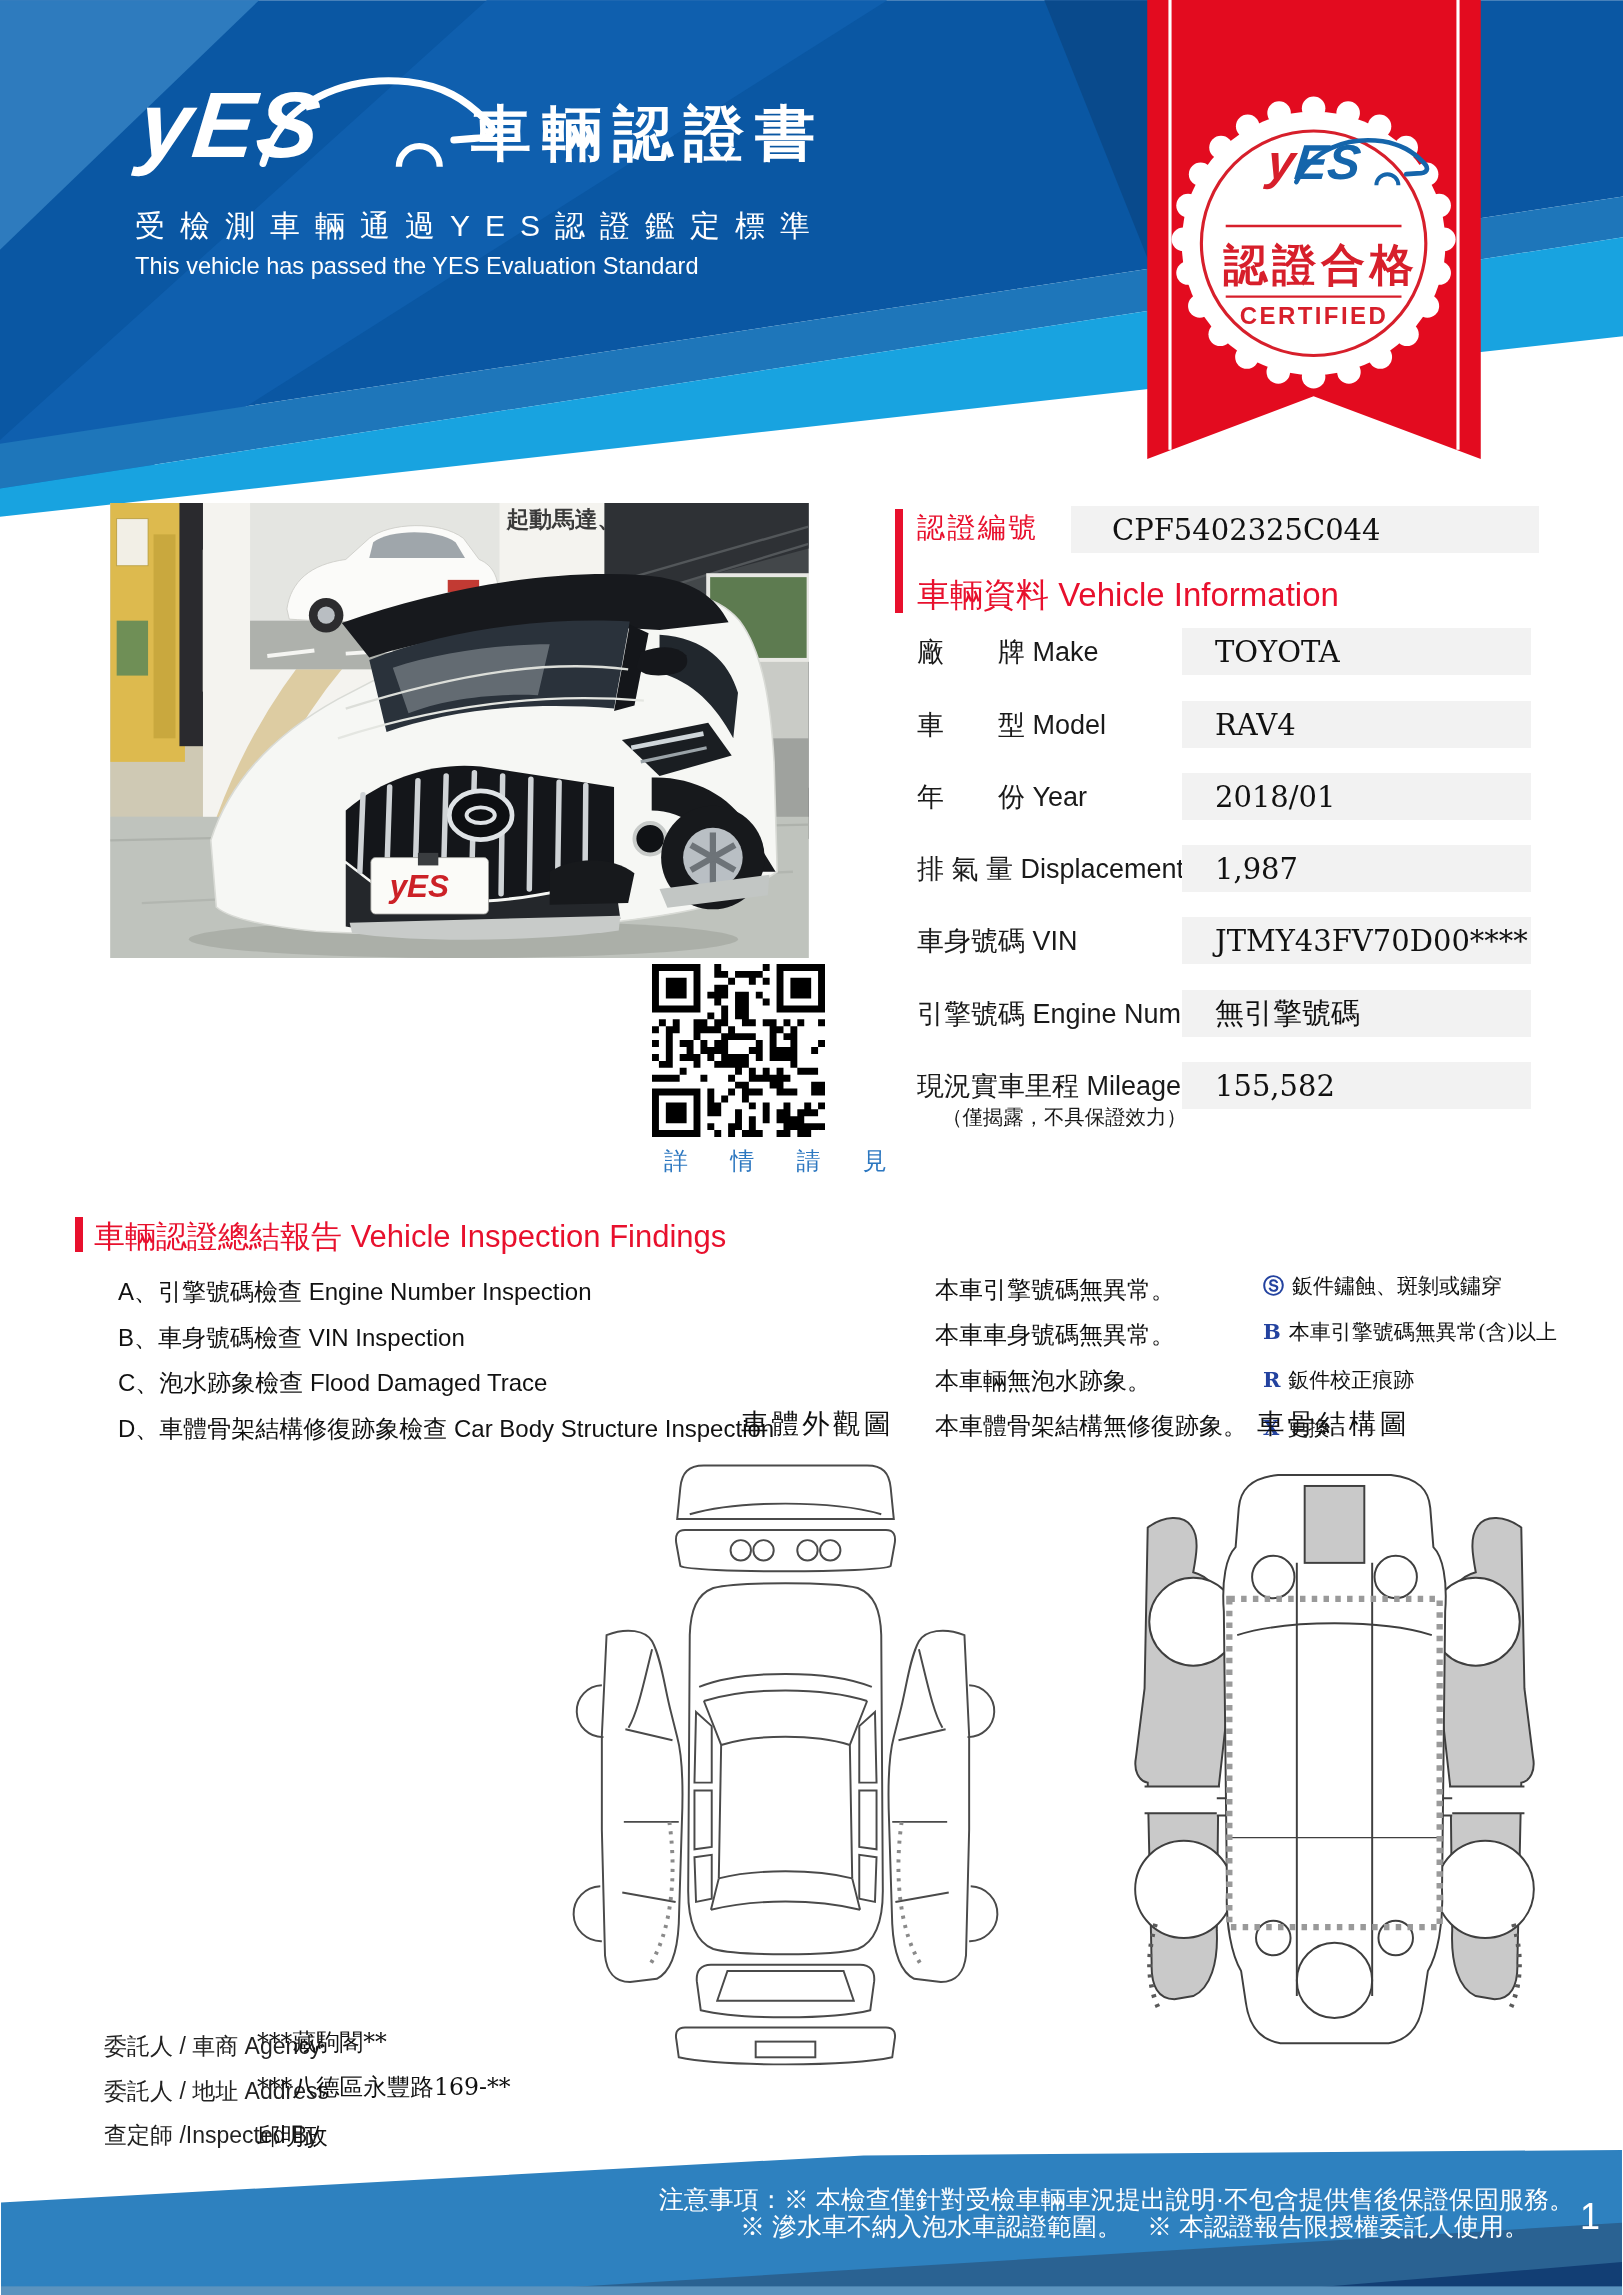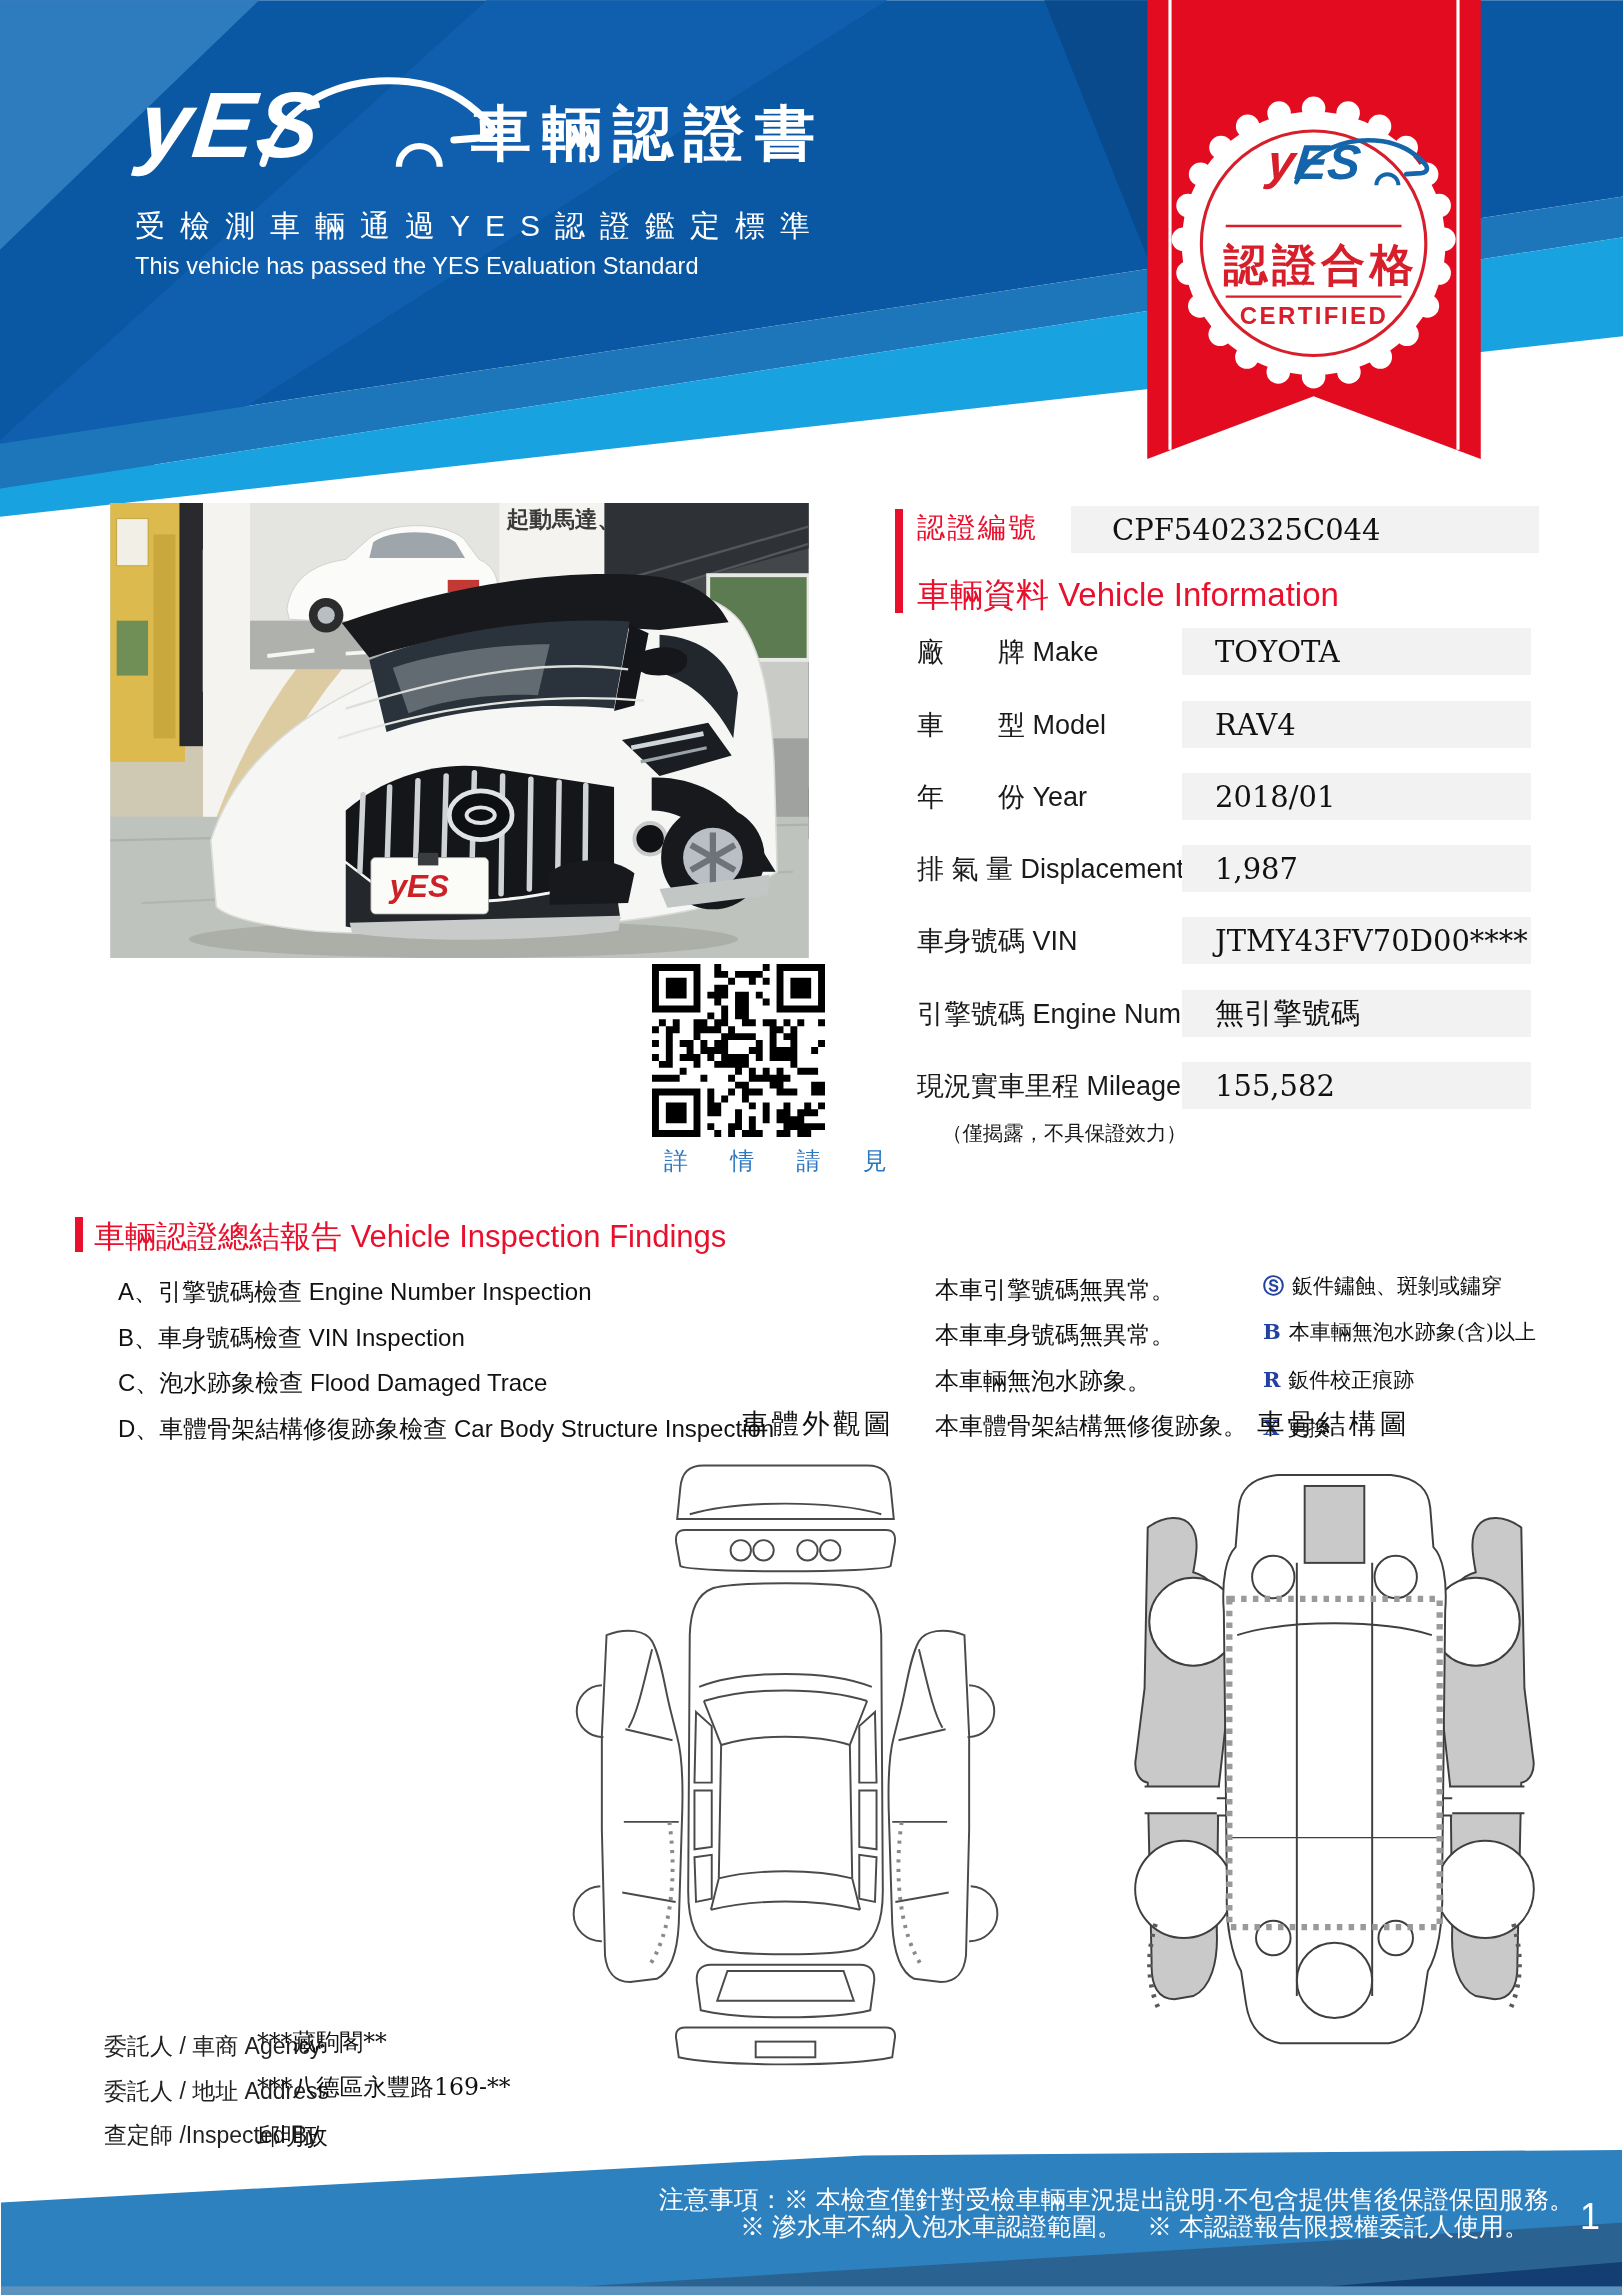--- a/index.html
+++ b/index.html
@@ -19,21 +19,21 @@
   .badge-zh{position:absolute;left:0;top:236px;width:100%;text-align:center;color:#d71f2b;
             font-weight:bold;font-size:44px;letter-spacing:4.7px;margin-left:7px;}
   .badge-en{position:absolute;left:0;top:302px;width:100%;text-align:center;color:#d71f2b;
             font-weight:bold;font-size:24px;letter-spacing:2.4px;}
   
   .red-bar{position:absolute;background:#e8102d;}
   .sec-title{position:absolute;color:#e8102d;font-weight:normal;white-space:nowrap;}
   .val-box{position:absolute;background:#f2f2f2;display:flex;align-items:center;
            font-family:"DejaVu Serif","Liberation Serif",serif;font-size:29px;color:#111;}
   .row-label{position:absolute;font-size:27px;color:#1a1a1a;white-space:nowrap;display:flex;align-items:center;height:47px;}
-  .row-note{position:absolute;font-size:20.4px;color:#1a1a1a;white-space:nowrap;margin-top:16px;}
+  .row-note{position:absolute;font-size:20.4px;color:#1a1a1a;white-space:nowrap;}
   
   .find-item{position:absolute;font-size:24px;color:#111;white-space:nowrap;}
   .find-res{position:absolute;font-size:24px;color:#111;white-space:nowrap;
             font-family:"DejaVu Serif","Liberation Serif",serif;}
   .legend-row{position:absolute;font-size:21px;color:#111;white-space:nowrap;
               font-family:"DejaVu Serif","Liberation Serif",serif;}
   .legend-sym{color:#23429f;font-weight:bold;margin-right:7.9px;}
   .diag-title{position:absolute;font-size:27.5px;color:#111;white-space:nowrap;letter-spacing:3.1px;
               font-family:"DejaVu Serif","Liberation Serif",serif;}
   .qr-caption{position:absolute;color:#2c77c0;font-size:24px;letter-spacing:17.3px;white-space:nowrap;
@@ -258,21 +258,21 @@
   <div class="find-item" style="left:118px;top:1322px">B、車身號碼檢查 VIN Inspection</div>
   <div class="find-item" style="left:118px;top:1367px">C、泡水跡象檢查 Flood Damaged Trace</div>
   <div class="find-item" style="left:118px;top:1413px">D、車體骨架結構修復跡象檢查 Car Body Structure Inspection</div>
 
   <div class="find-res" style="left:935px;top:1274px">本車引擎號碼無異常。</div>
   <div class="find-res" style="left:935px;top:1319px">本車車身號碼無異常。</div>
   <div class="find-res" style="left:935px;top:1365px">本車輛無泡水跡象。</div>
   <div class="find-res" style="left:935px;top:1410px">本車體骨架結構無修復跡象。</div>
 
   <div class="legend-row" style="left:1263px;top:1272px"><span class="legend-sym">Ⓢ</span><span>鈑件鏽蝕、斑剝或鏽穿</span></div>
-  <div class="legend-row" style="left:1263px;top:1318px"><span class="legend-sym">B</span><span>本車輛無泡水跡象(含)以上</span></div>
+  <div class="legend-row" style="left:1263px;top:1318px"><span class="legend-sym">B</span><span>本車引擎號碼無異常(含)以上</span></div>
   <div class="legend-row" style="left:1263px;top:1366px"><span class="legend-sym">R</span><span>鈑件校正痕跡</span></div>
   <div class="legend-row" style="left:1263px;top:1414px"><span class="legend-sym">X</span><span>更換</span></div>
 
   <div class="diag-title" style="left:741px;top:1406px">車體外觀圖</div>
   <div class="diag-title" style="left:1257px;top:1406px">車骨結構圖</div>
 
   <svg class="abs" style="left:550px;top:1453px" width="471" height="620" viewBox="0 0 600 790" fill="none" stroke="#4a4a4a" stroke-width="2.5">
 
     <path d="M196,16 L404,16 C424,16 432,25 434,44 L438,84 L162,84 L166,44 C168,25 176,16 196,16 Z"></path>
     <path d="M178,78 C240,60 360,60 422,78"></path>

